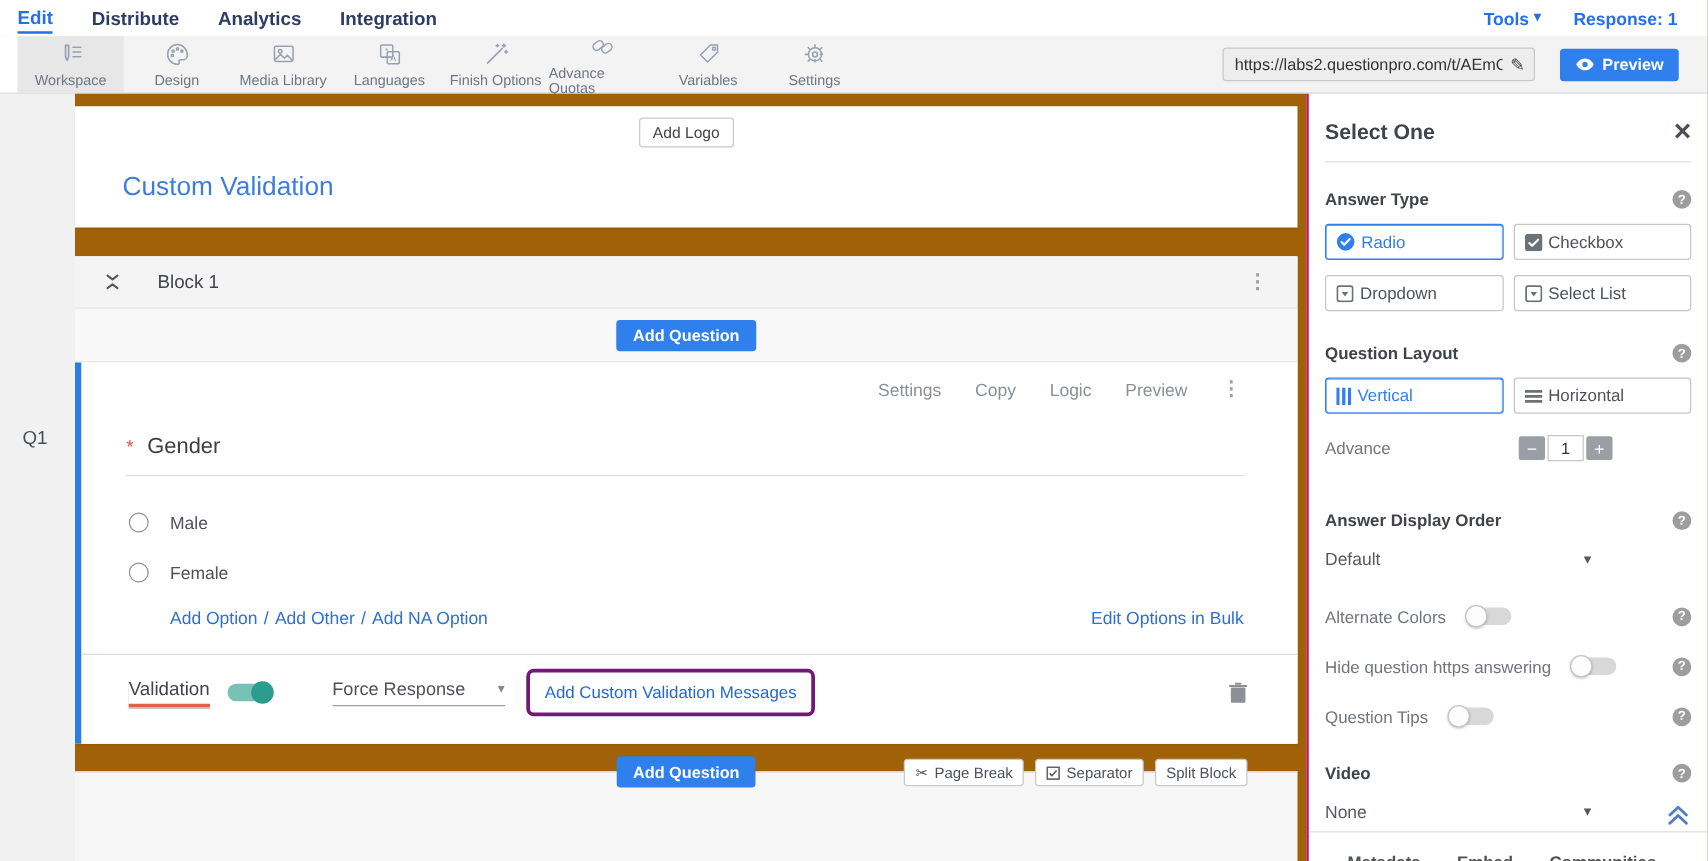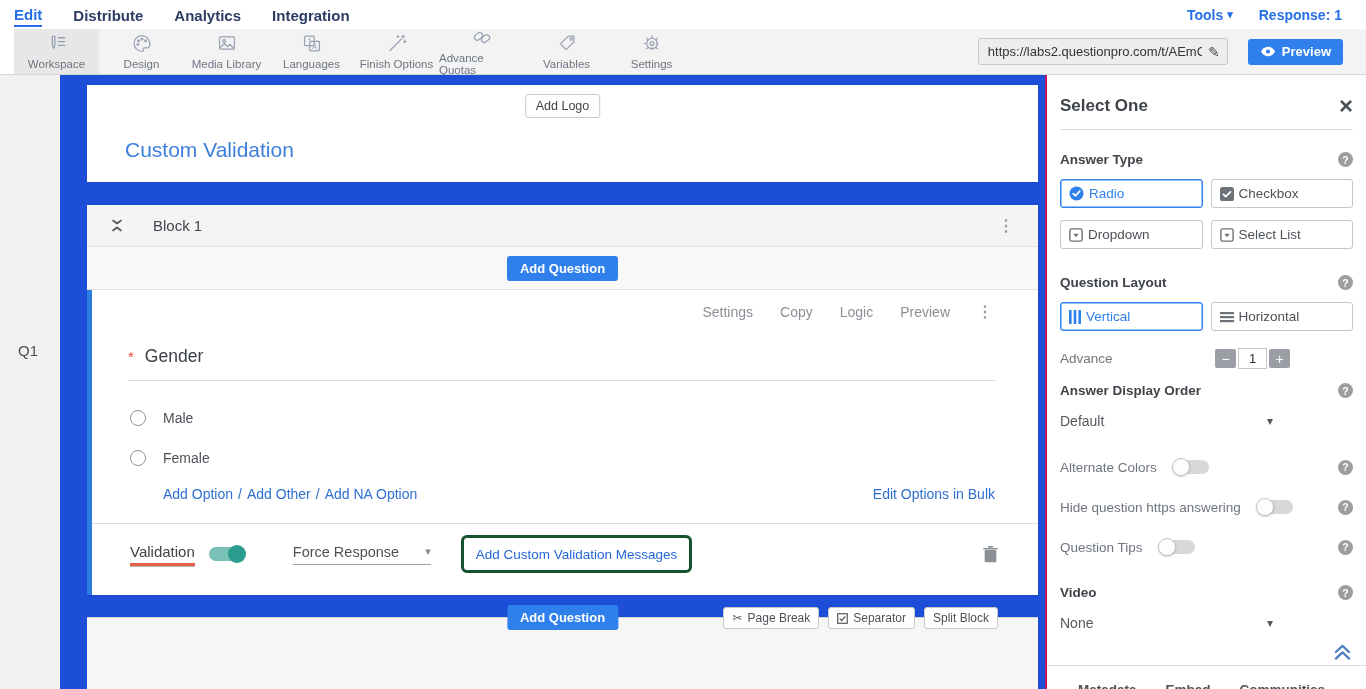--- a/index.html
+++ b/index.html
@@ -33,21 +33,21 @@
   .url-text { white-space:nowrap; overflow:hidden; flex:1; }
   .pencil { font-size:14px; color:#444; margin-left:6px; }
   .preview-btn { background:#2f80ed; border:none; color:#fff; height:26px; padding:0 12px;
     border-radius:3px; font-size:13px; font-weight:700; display:flex; align-items:center;
     gap:6px; cursor:pointer; font-family:inherit; }
 
   
   .main { display:flex; height:614px; }
   .gutter { width:60px; background:#f1f1f1; position:relative; flex:none; }
   .qid { position:absolute; top:267px; left:18px; font-size:15px; color:#4a4f57; }
-  .canvas { flex:1; background:#1d4ed8; min-width:0;padding-left:27px; }
+  .canvas { flex:1; background:#a16207; min-width:0; }
   .panel { width:321px; flex:none; background:#fff; border-left:2px solid #be185d;
     position:relative; overflow:hidden; padding:0 13px; }
 
   
   .header-card { margin:10px 7px 0 0; height:97px; background:#fff; position:relative;
     box-shadow:0 1px 2px rgba(0,0,0,.07); }
   .add-logo { position:absolute; top:9px; left:50%; transform:translateX(-50%);
     background:#fff; border:1px solid #c9c9c9; border-radius:3px; padding:4px 10px;
     font-size:12.5px; color:#444; cursor:pointer; font-family:inherit; }
   .survey-title { position:absolute; left:38px; top:53px; font-size:21px; color:#3d7edb; }
@@ -83,21 +83,21 @@
   .link-sep { color:#2e6fd0; font-size:14px; margin:0 5px; }
   .bulk-link { margin-left:auto; }
   .validation-row { margin-top:21px; border-top:1px solid #ddd; height:61px;
     display:flex; align-items:center; padding:0 40px 0 38px; }
   .validation-label { font-size:15px; color:#3f444b; border-bottom:3px solid #e45f48;
     padding-bottom:3px; box-shadow:0 1px 0 rgba(90,90,90,.45); }
   .validation-row .toggle { margin-left:14px; }
   .force-response { margin-left:48px; display:flex; align-items:center; gap:26px;
     border-bottom:1px solid #9aa0a6; padding-bottom:4px; color:#4d5258; font-size:14.5px; cursor:pointer; }
   .force-response .caret { color:#85898f; }
-  .red-box { margin-left:30px; border:3px solid #14532d; border-radius:6px; padding:7px 12px; }
+  .red-box { margin-left:17px; border:3px solid #701a75; border-radius:6px; padding:7px 12px; }
   .red-box .blue-link { font-size:13.5px; color:#2567d8; }
   .trash-btn { margin-left:auto; cursor:pointer; display:flex; }
 
   
   .toggle { width:36px; height:14px; border-radius:7px; position:relative; flex:none; cursor:pointer; }
   .toggle .knob { width:18px; height:18px; border-radius:50%; position:absolute; top:-2px; }
   .toggle.on { background:#79c0b7; }
   .toggle.on .knob { background:#2a9d8f; right:-1px; }
   .toggle.off { background:#d8d8d8; }
   .toggle.off .knob { background:#fdfdfd; border:1px solid #c6c6c6; left:-1px;
@@ -140,21 +140,21 @@
     justify-content:space-between; font-size:14px; color:#55595f; cursor:pointer; }
   .select-row .caret { color:#55595f; font-size:12px; }
   .toggle-row { display:flex; align-items:center; margin-top:20px; height:20px; }
   .toggle-row .toggle { margin-left:16px; }
   .toggle-row .help { margin-left:auto; }
   .chevrons { position:absolute; right:14px; bottom:29px; cursor:pointer; display:flex; }
   .bottom-divider { position:absolute; bottom:23px; left:0; right:0; border-top:1px solid #ddd; }
   .bottom-tabs { position:absolute; bottom:-8px; left:31px; display:flex; gap:29px;
     font-size:13.5px; font-weight:600; color:#4d5258; }
   .bottom-tab { cursor:pointer; }
-  .mt22 { margin-top:22px; } .mt26 { margin-top:26px; } .mt30 { margin-top:14px;text-align:right; } .mt28 { margin-top:28px; }
+  .mt22 { margin-top:22px; } .mt26 { margin-top:26px; } .mt30 { margin-top:40px;text-align:right; } .mt28 { margin-top:28px; }
 </style>
 </head>
 <body>
 
 <div class="topnav">
   <div class="nav-left">
     <span class="nav-item active">Edit</span>
     <span class="nav-item">Distribute</span>
     <span class="nav-item">Analytics</span>
     <span class="nav-item">Integration</span>

